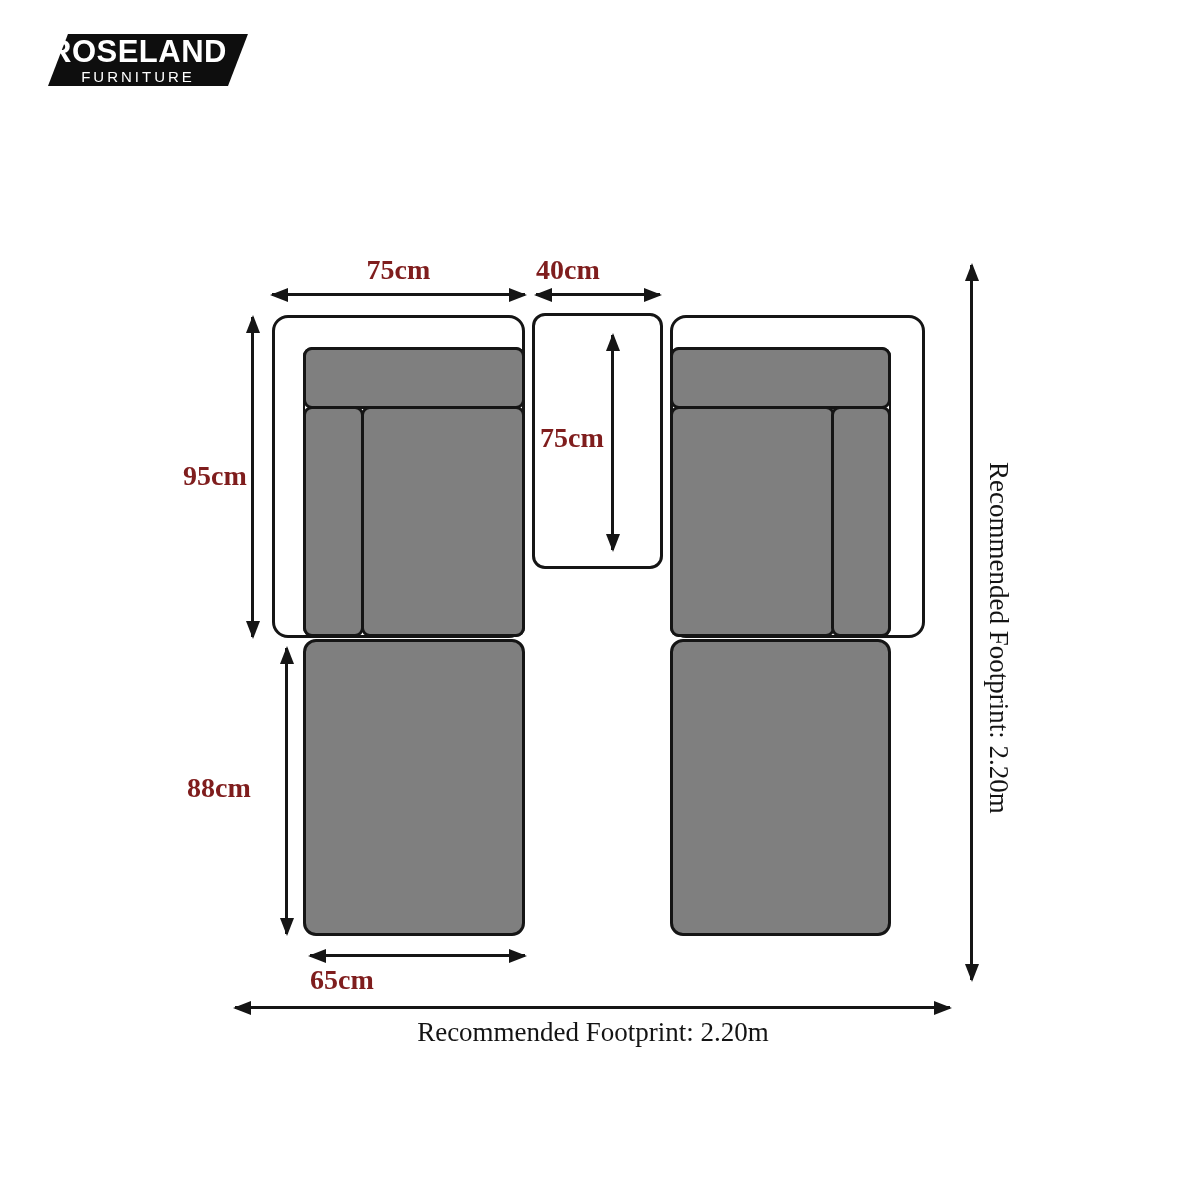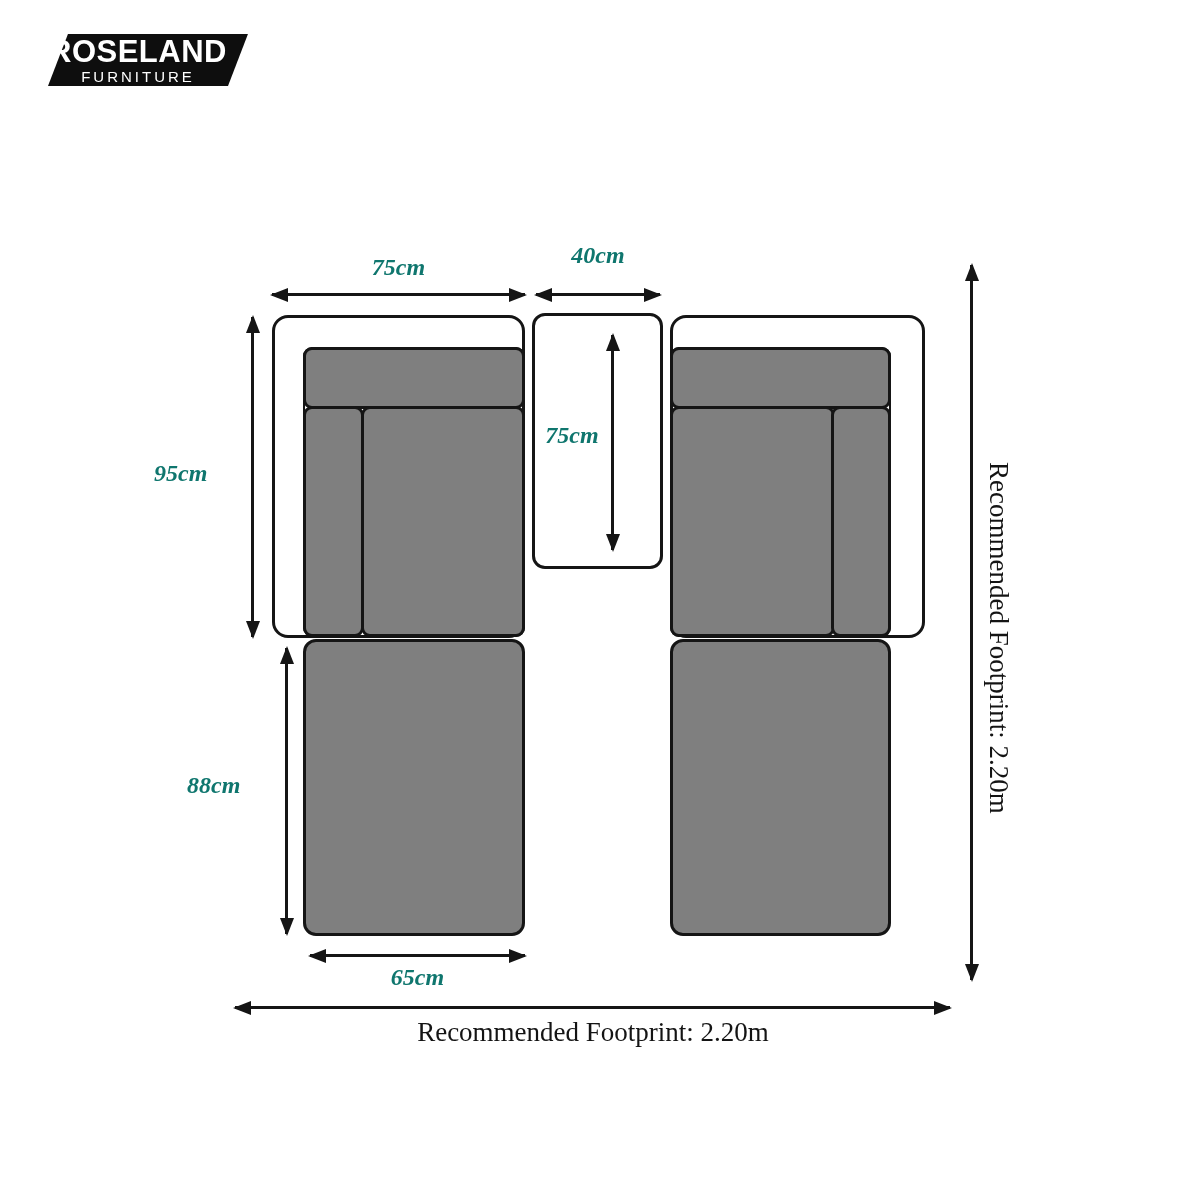--- a/index.html
+++ b/index.html
@@ -61,27 +61,27 @@
   .a-seat-w  { left:272px; top:293px; width:253px; }
   .a-table-w { left:536px; top:293px; width:124px; }
   .a-seat-d  { left:251px; top:317px; height:320px; }
   .a-table-d { left:611px; top:335px; height:215px; }
   .a-chaise-l{ left:285px; top:648px; height:286px; }
   .a-chaise-w{ left:310px; top:954px; width:215px; }
   .a-foot-b  { left:235px; top:1006px; width:715px; }
   .a-foot-r  { left:970px; top:265px; height:715px; }
 
   
-  .dim { position:absolute; font-size:24px; font-weight:600; color:#0f766e;font-style:italic; }
+  .dim { position:absolute; font-size:28px; font-weight:600; color:#7f1d1d; }
   .l-seat-w  { left:272px; top:254px; width:253px; text-align:center; }
-  .l-table-w { left:536px; top:242px; width:124px; text-align:center; }
-  .l-seat-d  { left:154px; top:460px; width:88px;  text-align:left; }
+  .l-table-w { left:536px; top:254px; width:124px; text-align:left; }
+  .l-seat-d  { left:171px; top:460px; width:88px;  text-align:center; }
   .l-table-d { left:537px; top:422px; width:70px;  text-align:center; }
   .l-chaise-l{ left:187px; top:772px; width:88px;  text-align:left; }
-  .l-chaise-w{ left:310px; top:964px; width:215px; text-align:center; }
+  .l-chaise-w{ left:310px; top:964px; width:215px; text-align:left; }
 
   .fp { position:absolute; font-size:27px; font-weight:400; color:#141414; }
   .l-foot-b { left:235px; top:1017px; width:716px; text-align:center; }
   .l-foot-r { left:983px; top:462px; writing-mode:vertical-rl; }
 </style>
 </head>
 <body>
 
 <div class="canvas">
 

